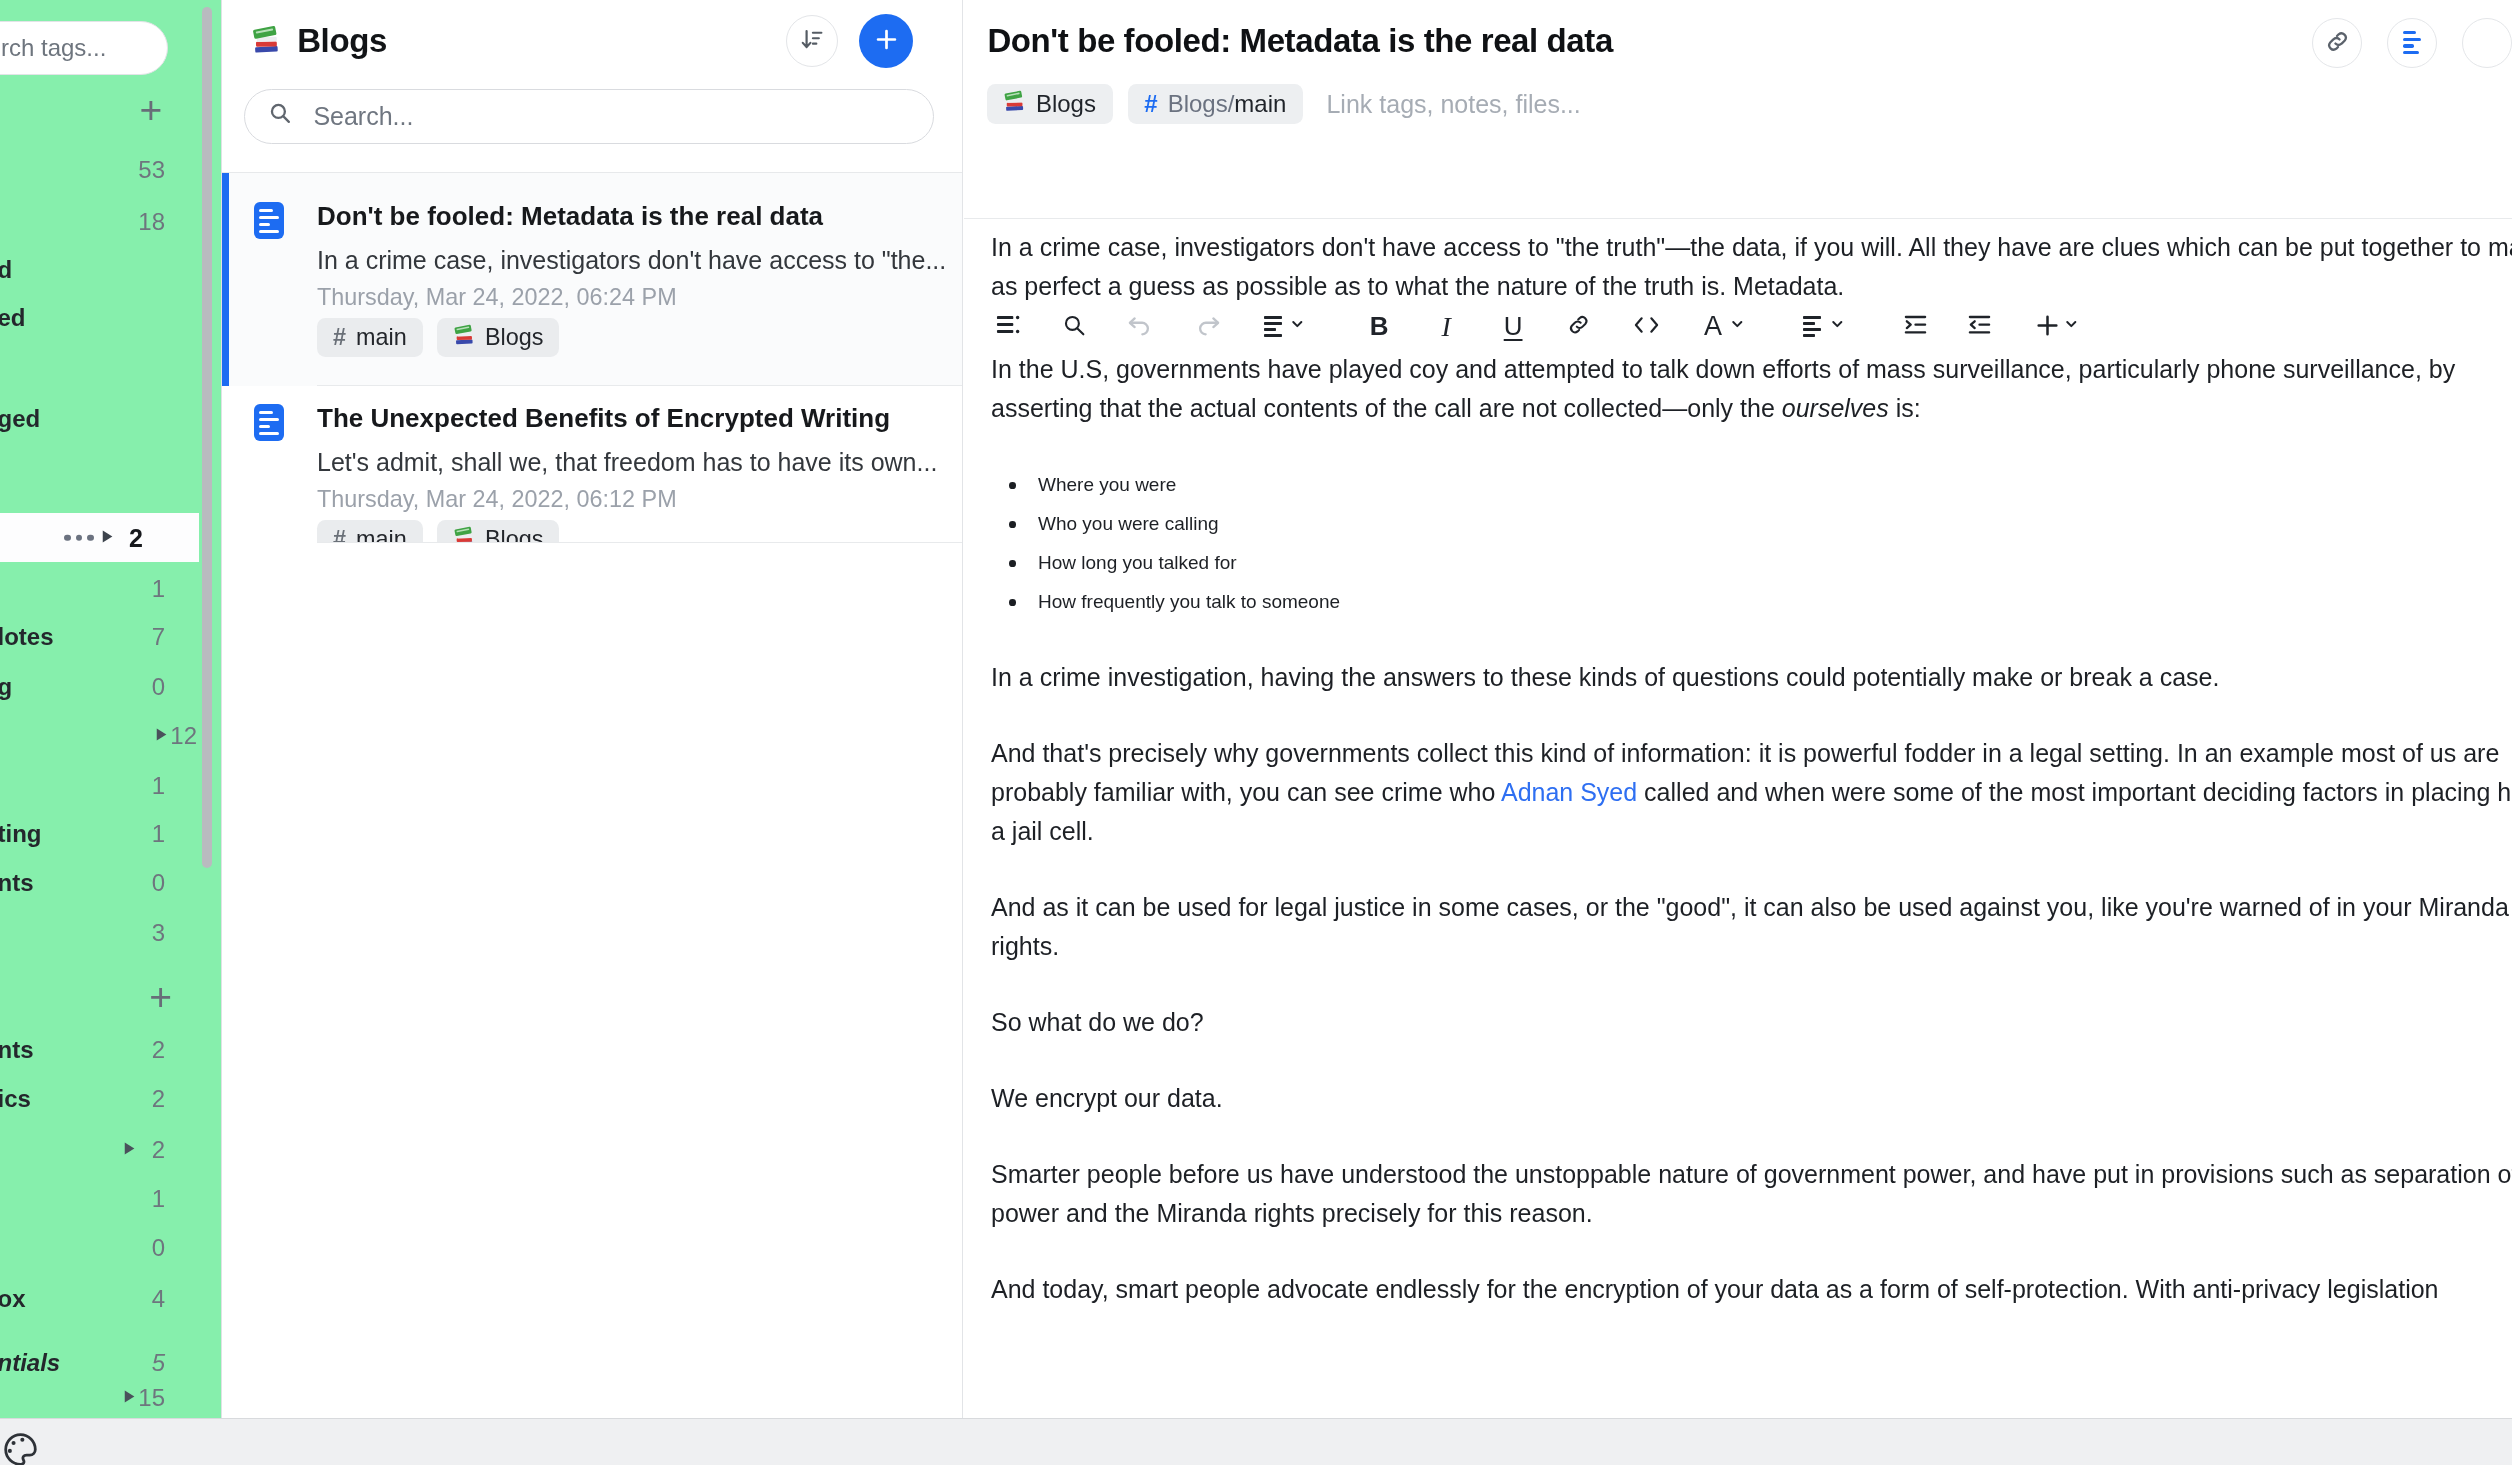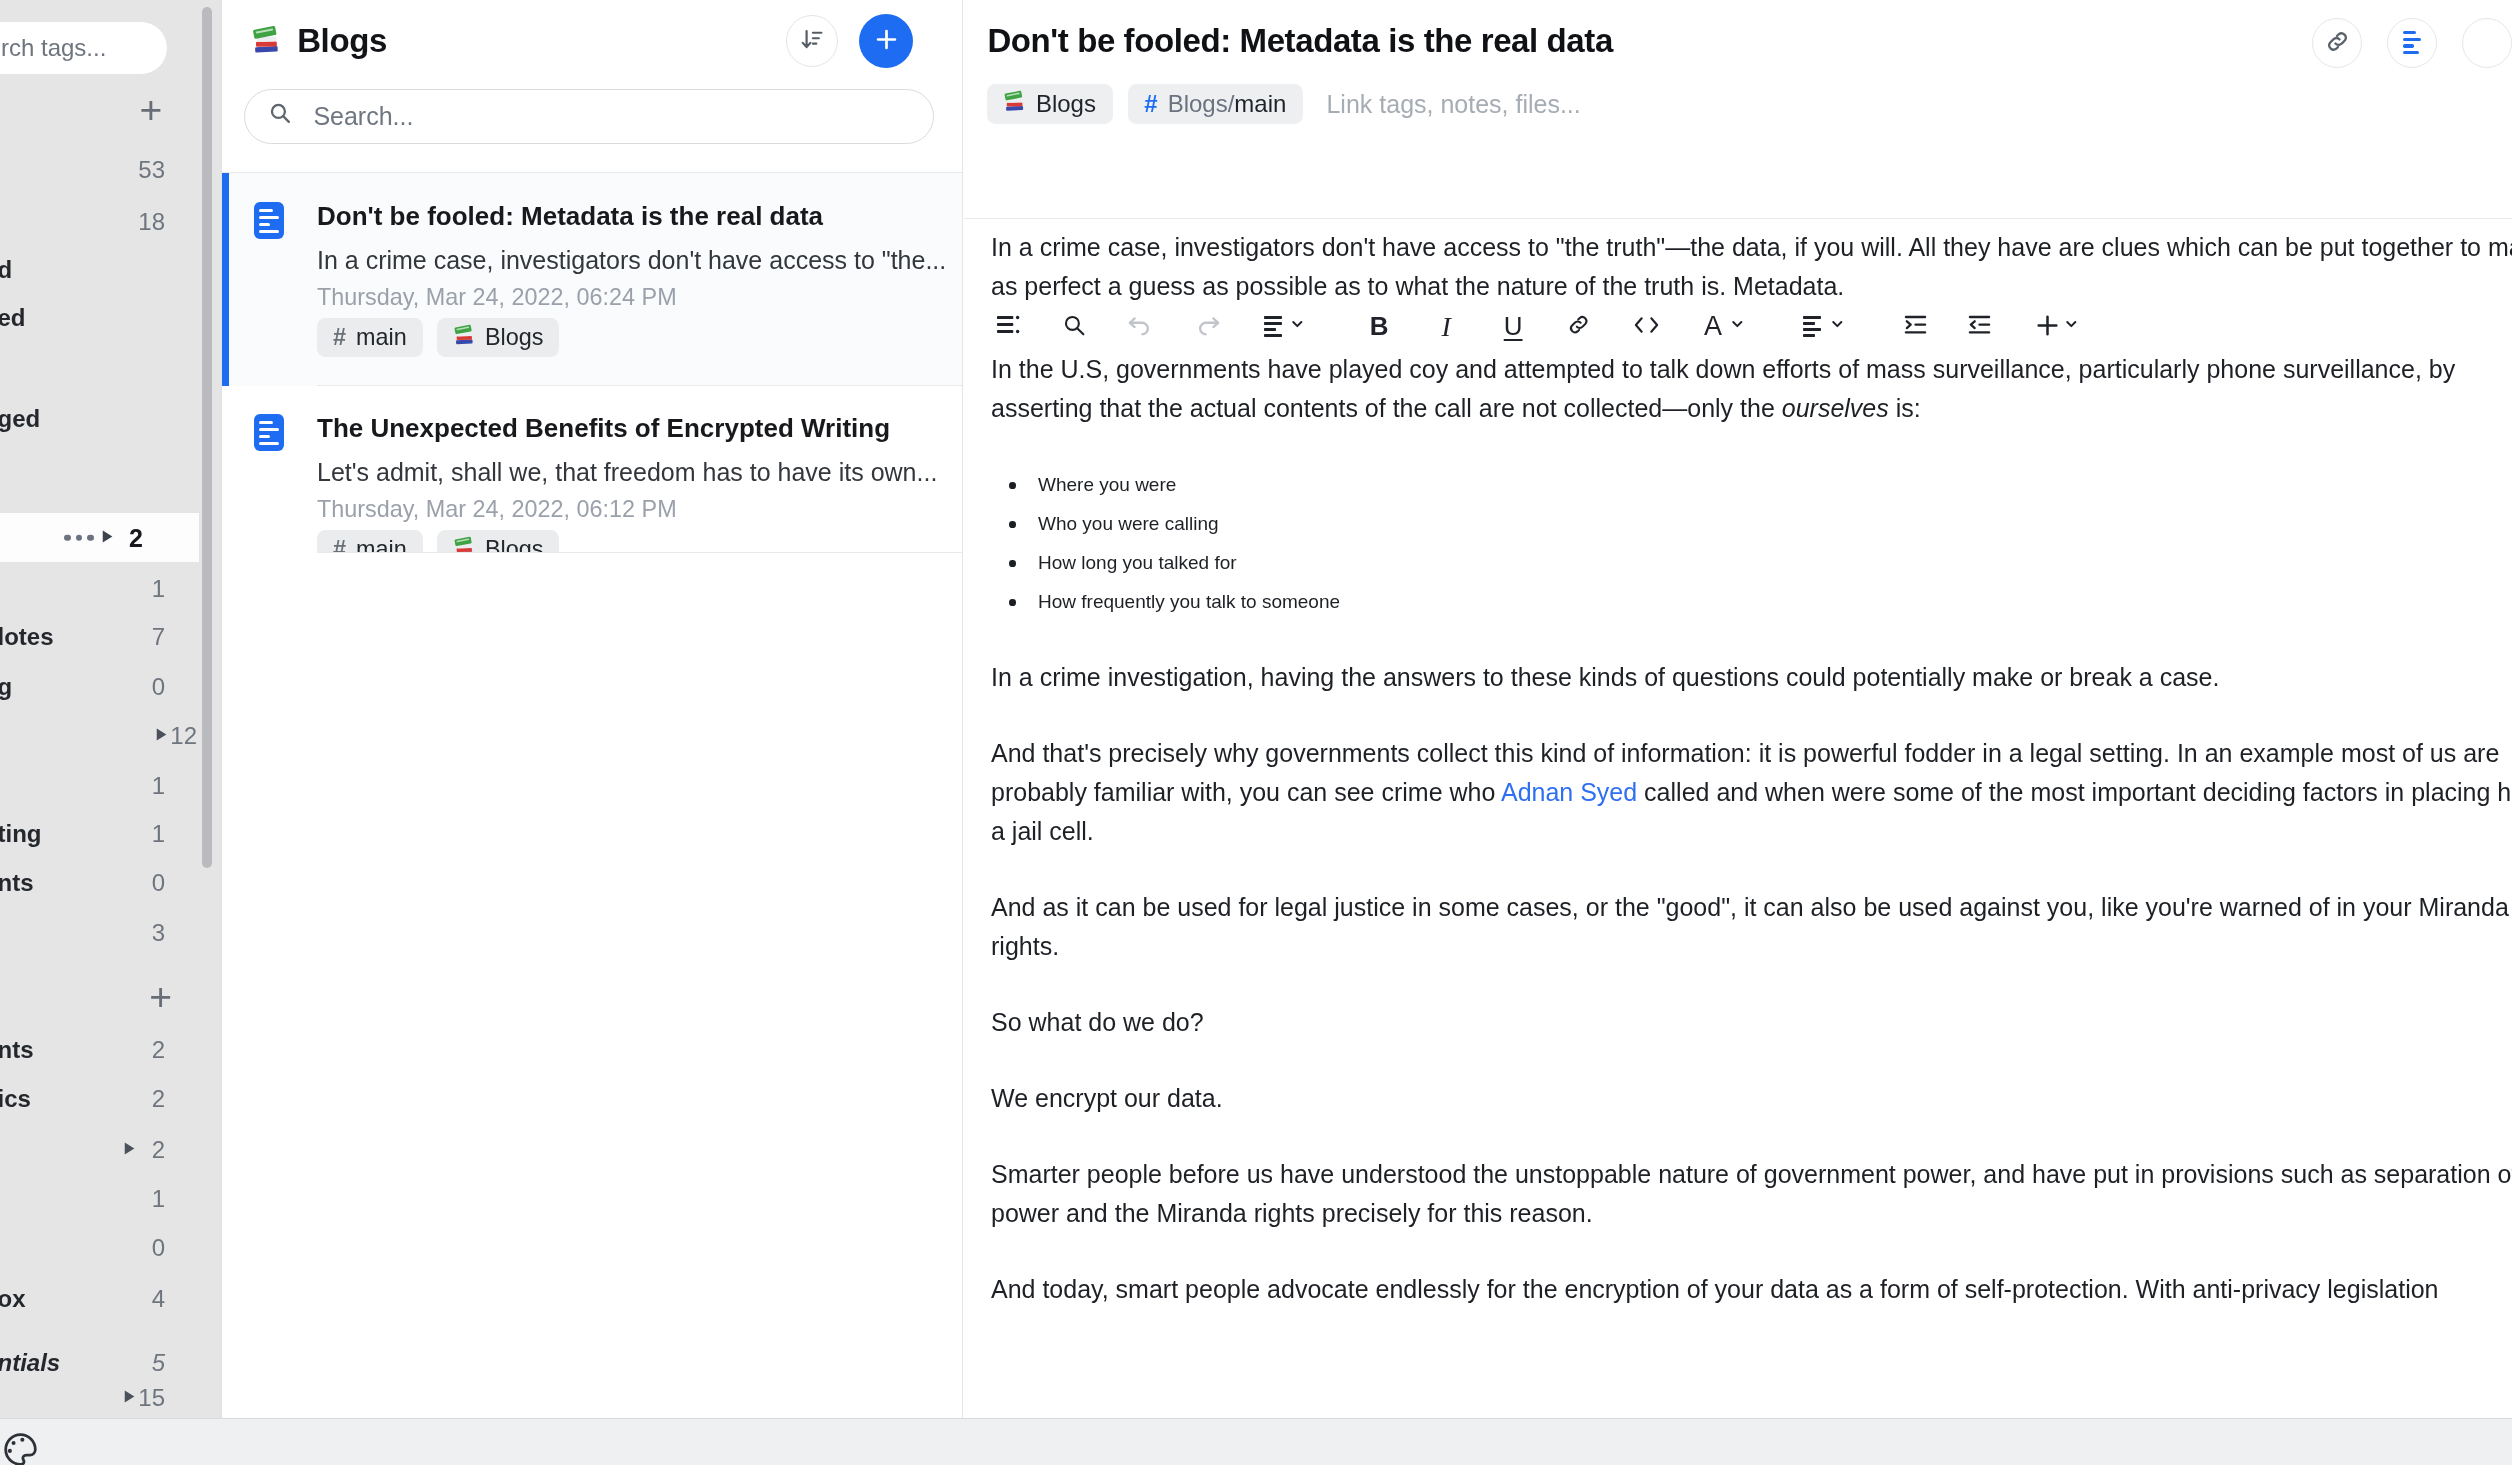--- a/index.html
+++ b/index.html
@@ -2,21 +2,21 @@
 <html style="font-size:13.4px"><head>
 <meta charset="utf-8">
 <style>
   * { box-sizing: border-box; margin: 0; padding: 0; }
   html,body { width:2512px; height:1465px; overflow:hidden; background:#fff;
               font-family:"Liberation Sans","DejaVu Sans",sans-serif; }
   #app { position:relative; width:2512px; height:1465px; overflow:hidden; }
 
   
   #sidebar { position:absolute; left:0; top:0; width:221px; height:1418px;
-             background:#e5e5e5; overflow:hidden; }
+             background:#86efac; overflow:hidden; }
   #tag-search { position:absolute; left:-50px; top:21px; width:218px; height:54px;
                 background:#fff; border:0.8px solid #e2e4e7; border-radius:28px;
                 display:flex; align-items:center; padding-left:50px;
                 font-size:24px; color:#6e757e; }
   #sidebar-add-top { position:absolute; right:49px; top:88px; width:42px; height:42px;
                      display:flex; align-items:center; justify-content:center; }
   .plus-glyph { font-size:39px; font-weight:300; color:#676e78; line-height:1; }
   .sb-row { position:absolute; left:0; width:221px; height:49px; }
   .sb-row.sel { background:#fdfdfe; width:199px; }
   .sb-label { position:absolute; left:-2.5px; top:50%; transform:translateY(-50%);
@@ -287,21 +287,21 @@
  <rect x="6" y="20" width="25" height="6" rx="1.5" fill="#d93a36" transform="rotate(-1 18 23)"></rect>
  <rect x="7" y="14.5" width="24" height="5.5" rx="1.5" fill="#eceef0" transform="rotate(-2 18 17)"></rect>
  <rect x="3" y="3.5" width="27" height="11" rx="2" fill="#3fa344" transform="rotate(-11 16 9)"></rect>
  <rect x="6" y="6" width="21" height="2.5" rx="1" fill="#b7e0b9" transform="rotate(-11 16 9)"></rect>
 </svg></span>
               <span>Blogs</span>
             </span>
           </div>
      <div class="card-divider" style="bottom:0"></div>
         </div>
-        <div class="card" style="top: 385px; height: 168px;">
+        <div class="card" style="top: 375px; height: 168px;">
           <span class="doc-icon">
        <i style="top:7.5px;width:14.2px"></i>
             <i style="top:14.2px;width:20px"></i>
        <i style="top:21px;width:11px"></i>
             <i style="top:28px;width:20px"></i>
           </span>
      <div class="card-title">The Unexpected Benefits of Encrypted Writing</div>
      <div class="card-preview">Let's admit, shall we, that freedom has to have its own...</div>
      <div class="card-date">Thursday, Mar 24, 2022, 06:12 PM</div>
      <div class="card-tags">

